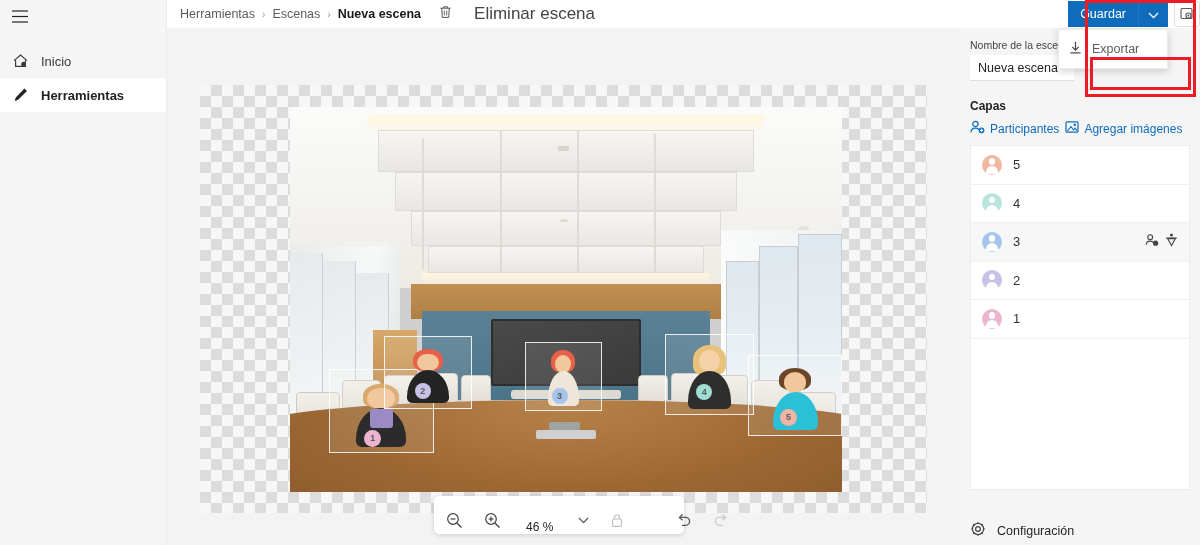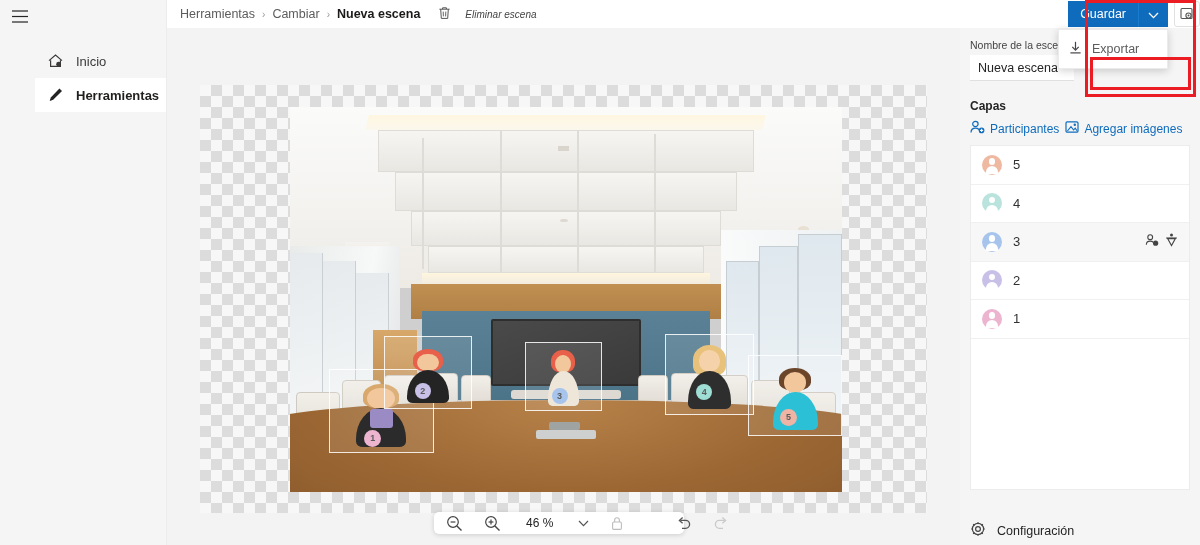--- a/index.html
+++ b/index.html
@@ -15,21 +15,21 @@
   
   .sidebar {
     position:absolute; left:0; top:0; width:167px; height:545px;
     background:#f5f5f5; border-right:1px solid #ececec;
   }
   .hamburger {
     width:40px; height:32px; margin:0; display:flex; align-items:center;
     justify-content:center; cursor:pointer;
   }
   .hamburger svg { display:block; }
-  .nav-list { margin-top:12px;padding-left:35px; }
+  .nav-list { margin-top:12px; }
   .nav-item {
     height:34px; display:flex; align-items:center; gap:12px;
     padding-left:11px; cursor:pointer; position:relative;
   }
   .nav-item .nav-icon { width:18px; height:18px; display:flex; align-items:center; justify-content:center; flex:0 0 18px; }
   .nav-item .nav-label { font-size:13px; color:#3b3a39; }
   .nav-item.active { background:#ffffff; }
   .nav-item.active .nav-label { font-weight:bold; color:#201f1e; }
   .nav-item.active:before {
     content:""; position:absolute; left:0; top:0; bottom:0; width:0px; background:#0f6cbd;
@@ -42,22 +42,22 @@
   
   .topbar {
     position:absolute; left:167px; top:0; right:0; height:28px;
     background:#ffffff; display:flex; align-items:center;
   }
   .breadcrumb { display:flex; align-items:center; gap:7px; margin-left:13px; }
   .bc-item { font-size:12.5px; color:#5c5c5c; cursor:pointer; white-space:nowrap; }
   .bc-item.current { color:#1b1a19; font-weight:bold; cursor:default; }
   .bc-sep { color:#9a9a9a; font-size:10px; }
   .delete-scene {
-    display:flex; align-items:center; gap:14px; margin-left:18px; cursor:pointer;
-    font-size:10px; color:#444;font-style:italic;
+    display:flex; align-items:center; gap:22px; margin-left:18px; cursor:pointer;
+    font-size:17px; color:#444;
   }
 
   
   .top-actions {
     position:absolute; right:0; top:0; height:28px; display:flex; align-items:stretch; gap:0;
   }
   .btn-teams {
     display:flex; align-items:center; gap:8px; padding:0 13px;
     border:1px solid #e0e0e0; background:#fff; font-size:12.5px; color:#1b1a19;
     cursor:pointer; border-radius:3px; height:26px; margin-top:1px; font-weight:500;
@@ -188,23 +188,23 @@
   .p-head { position:absolute; border-radius:50%; }
   .p-hair { position:absolute; border-radius:50% 50% 35% 35%; }
   .p-body { position:absolute; border-radius:50% 50% 14% 14% / 80% 80% 14% 14%; }
   .p-badge {
     position:absolute; border-radius:50%; display:flex; align-items:center;
     justify-content:center; font-size:9px; font-weight:bold; color:#5b5b5b;
   }
 
   
   .zoom-toolbar {
-    position:absolute; left:267px; bottom:11px; height:22px; width:250px;
+    position:absolute; left:267px; bottom:11px; height:38px; width:250px;
     background:#fff; border-radius:5px; box-shadow:0 1px 5px rgba(0,0,0,.16);
-    display:flex; align-items:center; padding:0 12px; gap:21px; z-index:20;
+    display:flex; align-items:flex-end; padding:0 12px; gap:21px; z-index:20;
   }
   .zt-btn {
     width:28px; height:28px; display:flex; align-items:center; justify-content:center;
     cursor:pointer; border-radius:3px;
   }
   .zt-value { font-size:12px; color:#242424; margin:0 4px; font-weight:500; white-space:nowrap; }
   .zt-sep { width:1px; height:18px; background:#e3e3e3; margin:0 5px; }
 
   
   .rightpanel {
@@ -301,21 +301,21 @@
         <span class="nav-label">Herramientas</span>
       </div>
     </div>
 
   </div>
 
   <div class="topbar">
     <div class="breadcrumb">
       <span class="bc-item">Herramientas</span>
       <span class="bc-sep">›</span>
-      <span class="bc-item">Cambiar</span>
+      <span class="bc-item">Escenas</span>
       <span class="bc-sep">›</span>
       <span class="bc-item current">Nueva escena</span>
     </div>
 
     <div class="delete-scene">
       <span>
         <svg width="13" height="14" viewBox="0 0 13 14">
           <path d="M1.4 3.2h10.2M4.6 3.2V1.8h3.8v1.4M2.7 3.2l.6 9.2h6.4l.6-9.2" fill="none" stroke="#555" stroke-width="1"></path>
           <line x1="5.2" y1="5.6" x2="5.4" y2="10.4" stroke="#555" stroke-width=".9"></line>
           <line x1="7.8" y1="5.6" x2="7.6" y2="10.4" stroke="#555" stroke-width=".9"></line>

